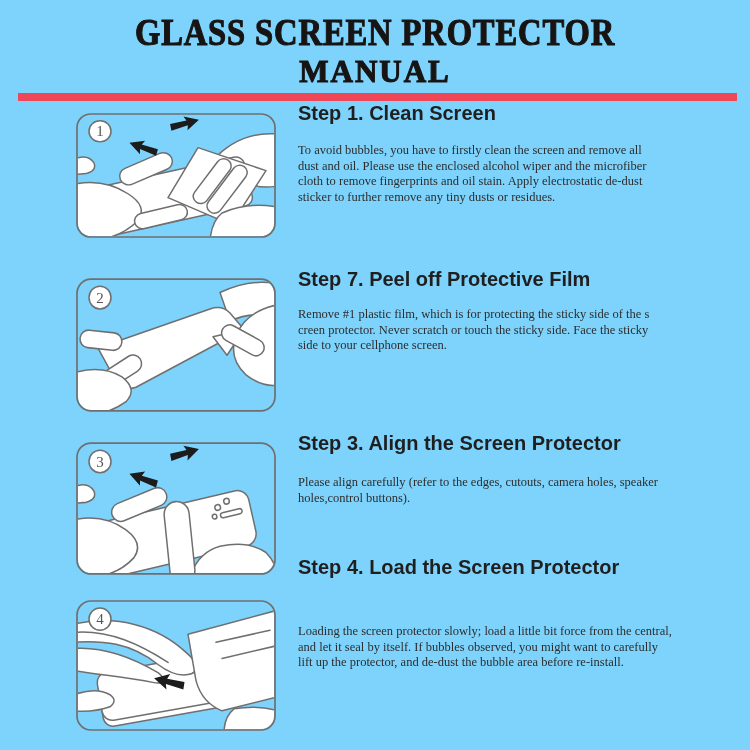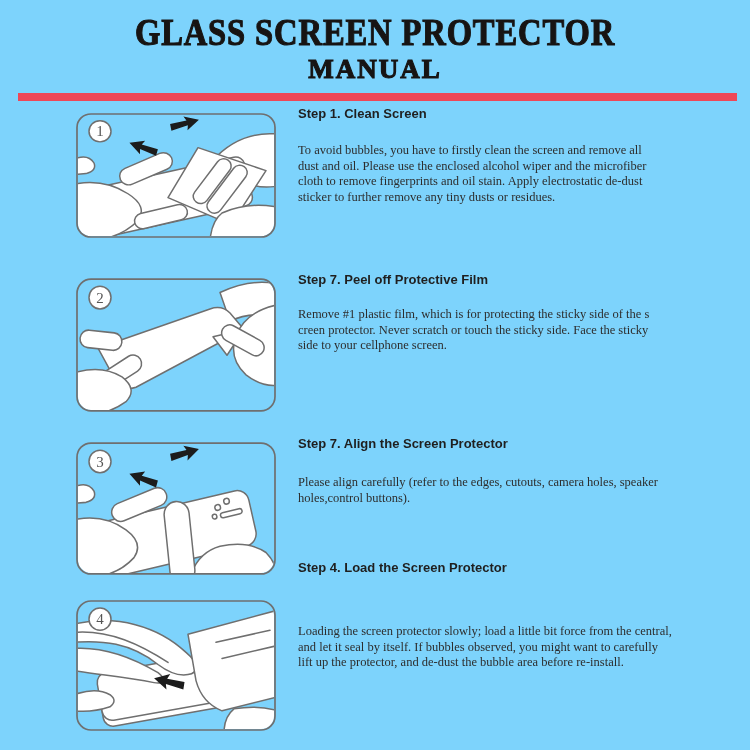--- a/index.html
+++ b/index.html
@@ -2,25 +2,25 @@
 <html><head>
 <meta charset="utf-8">
 <style>
   html,body{margin:0;padding:0;background:#ffffff;}
   .page{position:relative;width:750px;height:750px;background:#7dd3fc;overflow:hidden;
         font-family:"Liberation Sans",sans-serif;}
   .title-line{position:absolute;left:0;width:100%;text-align:center;
         font-family:"Liberation Serif",serif;font-weight:bold;color:#171413;
         -webkit-text-stroke:1.1px #171413;white-space:nowrap;}
   .title-1{top:11px;font-size:37px;letter-spacing:1px;transform:scaleX(0.88);transform-origin:50% 0;}
-  .title-2{top:54px;font-size:27px;letter-spacing:2px;}
+  .title-2{top:54px;font-size:31px;letter-spacing:2px;}
   .divider{position:absolute;top:93px;left:18px;width:719px;height:8px;background:#ee4757;}
   .illus{position:absolute;left:76px;width:200px;}
   .i1{top:113px}.i2{top:278px}.i3{top:442px}.i4{top:600px}
-  .step-heading{position:absolute;left:298px;width:452px;font-size:13px;line-height:23px;
+  .step-heading{position:absolute;left:298px;width:452px;font-size:20px;line-height:23px;
         font-weight:bold;color:#1f1f1f;font-family:"Liberation Sans",sans-serif;}
   .h1{top:102px}.h2{top:268px}.h3{top:432px}.h4{top:556px}
   .step-body{position:absolute;left:298px;width:470px;font-family:"Liberation Serif",serif;
         font-size:12.5px;line-height:15.5px;color:#2d2d2d;white-space:pre-line;}
   .b1{top:143px}.b2{top:307px}.b3{top:475px}.b4{top:624px}
   
   .ln{fill:#ffffff;stroke:#6f6f6f;stroke-width:1.5;stroke-linejoin:round;stroke-linecap:round;}
   .lno{fill:none;stroke:#6f6f6f;stroke-width:1.5;stroke-linecap:round;}
   .box-border{fill:none;stroke:#6f6f6f;stroke-width:1.7;}
   .arrow{fill:#1c1c1c;stroke:none;}
@@ -145,21 +145,21 @@
           <path class="arrow" transform="translate(92,8) rotate(-16)" d="M30 7.5 L16 0 L17.8 5 L1 4 L0.4 11 L17.8 10 L16 15 Z"></path>
         </g>
       </g>
       <g>
         <circle class="ln" cx="24" cy="19" r="11"></circle>
         <text class="badge-num" x="24" y="24" text-anchor="middle">3</text>
       </g>
       <rect class="box-border" x="1" y="1" width="198" height="128" rx="14"></rect>
     </svg>
   </div>
-  <div class="step-heading h3">Step 7. Align the Screen Protector</div>
+  <div class="step-heading h3">Step 3. Align the Screen Protector</div>
   <div class="step-body b3">Please align carefully (refer to the edges, cutouts, camera holes, speaker
 holes,control buttons).</div>
 
   <div class="illus i4">
     <svg width="200" height="131" viewBox="0 0 200 130" preserveAspectRatio="none">
       <defs>
           <clipPath id="c4">
             <rect x="2" y="2" width="196" height="126" rx="13"></rect>
           </clipPath>
         </defs>

